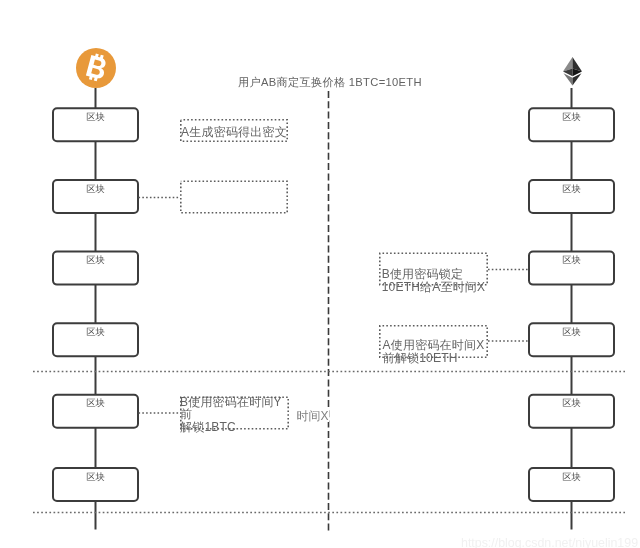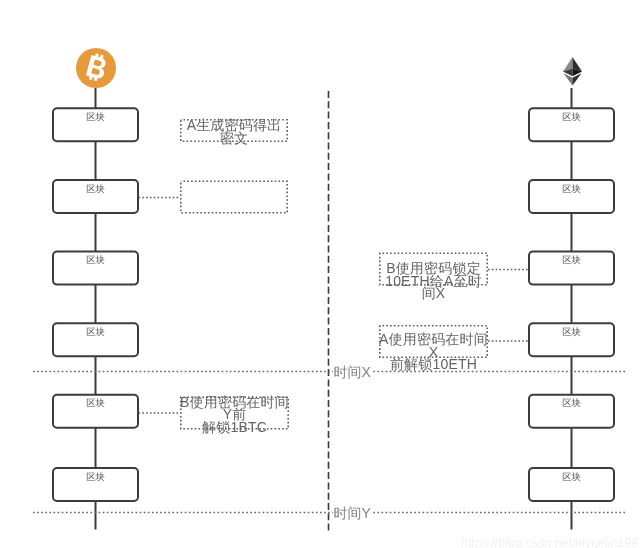--- a/index.html
+++ b/index.html
@@ -15,32 +15,32 @@
          display:flex;align-items:center;justify-content:center;
          font-size:9.4px;color:#4f4f4f;letter-spacing:0;padding-top:1px;}
   .block-l{left:53px;}
   .block-r{left:529px;}
   .r1{top:108.3px;} .r2{top:180px;}   .r3{top:251.6px;}
   .r4{top:323.2px;} .r5{top:394.8px;} .r6{top:468px;}
 
   
   .note{position:absolute;box-sizing:border-box;
         display:flex;align-items:center;justify-content:center;
-        text-align:center;font-size:14px;line-height:12.6px;color:#646464;
+        font-size:12px;line-height:12.6px;color:#646464;
         letter-spacing:.2px;padding-top:3px;}
   .note-1{left:180px;top:119px;width:108px;height:23px;}
   .note-2{left:180px;top:180.5px;width:108px;height:33px;}
   .note-3{left:379px;top:263px;width:109px;height:33px;}
   .note-4{left:379px;top:334px;width:109px;height:33px;}
   .note-5{left:180px;top:396.5px;width:109px;height:33px;}
 
   
-  .tlabel{position:absolute;left:333px;font-size:14px;color:#808080;
+  .tlabel{position:absolute;left:296px;font-size:12px;color:#808080;
           white-space:nowrap;letter-spacing:0;line-height:12px;
-          background:#ffffff;padding:0 0.5px;}
+          background:#ffffff;padding:0 0.5px;margin-top:44px;}
   .tlabel-x{top:366px;}
   .tlabel-y{top:507px;}
 
   .title{position:absolute;left:238px;top:75px;font-size:11.2px;color:#636363;
          white-space:nowrap;letter-spacing:.3px;}
 
   .wm{position:absolute;left:461px;top:536px;font-size:12.4px;color:#f1f1f1;
       white-space:nowrap;}
 
   .logo{position:absolute;}
@@ -109,20 +109,21 @@
     <svg width="19" height="29" viewBox="0 0 19 29">
       <path d="M9.5 0 L0 14.5 L9.5 11.6 Z" fill="#8a8a8a"></path>
       <path d="M9.5 0 L19 14.5 L9.5 11.6 Z" fill="#2e2e2e"></path>
       <path d="M0 14.5 L9.5 19.2 L9.5 11.6 Z" fill="#3a3a3a"></path>
       <path d="M19 14.5 L9.5 19.2 L9.5 11.6 Z" fill="#161616"></path>
       <path d="M0.5 16.2 L9.5 28.6 L9.5 20.8 Z" fill="#777777"></path>
       <path d="M18.5 16.2 L9.5 28.6 L9.5 20.8 Z" fill="#2e2e2e"></path>
     </svg>
   </div>
 
+  <div class="title">用户AB商定互换价格 1BTC=10ETH</div>
 
   <div class="block block-l r1">区块</div>
   <div class="block block-l r2">区块</div>
   <div class="block block-l r3">区块</div>
   <div class="block block-l r4">区块</div>
   <div class="block block-l r5">区块</div>
   <div class="block block-l r6">区块</div>
 
   <div class="block block-r r1">区块</div>
   <div class="block block-r r2">区块</div>

